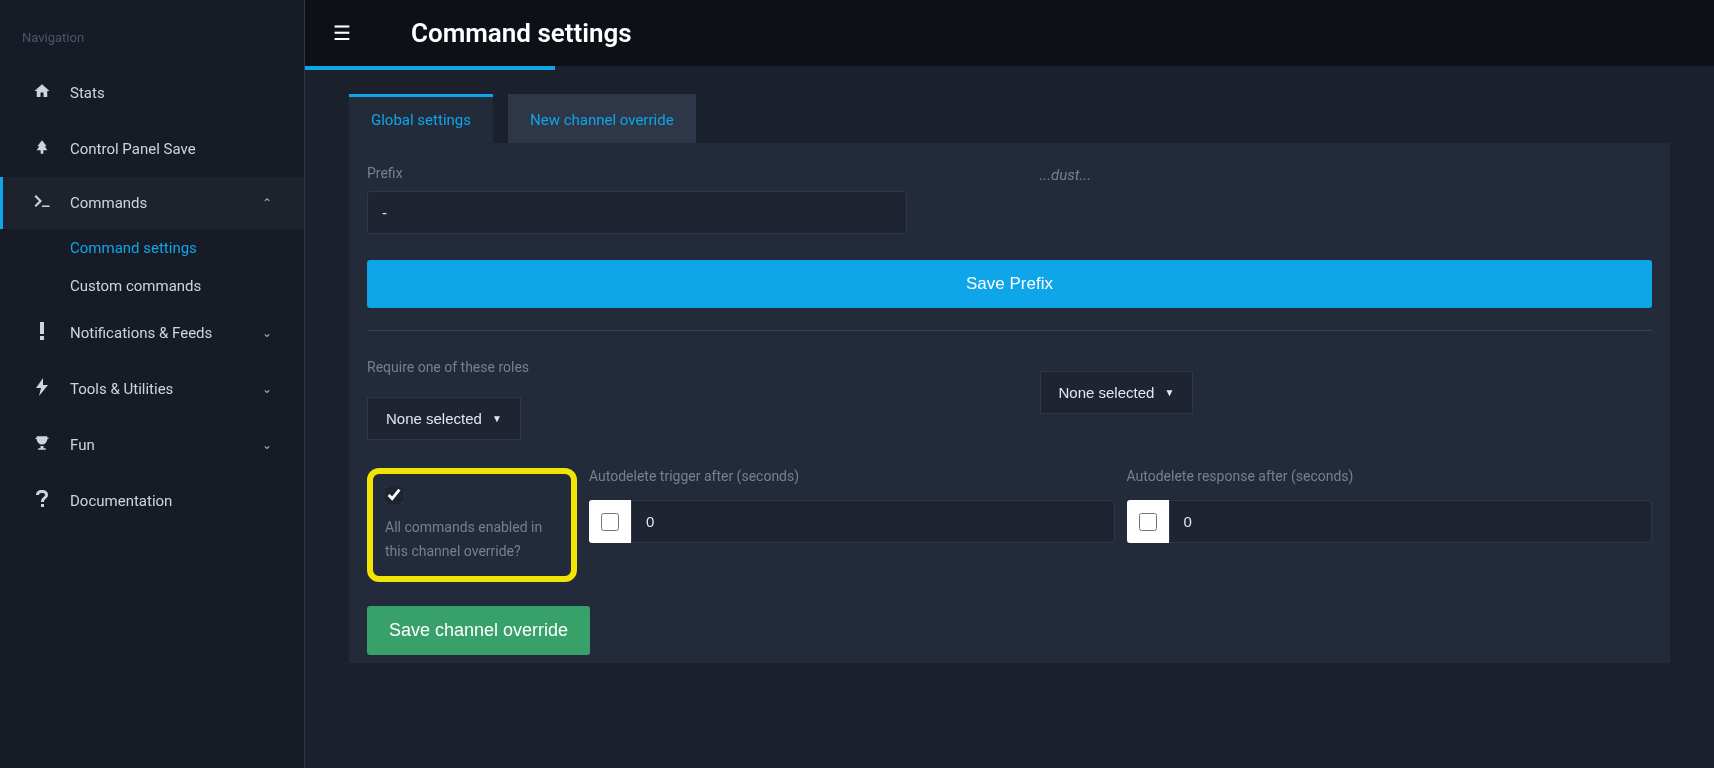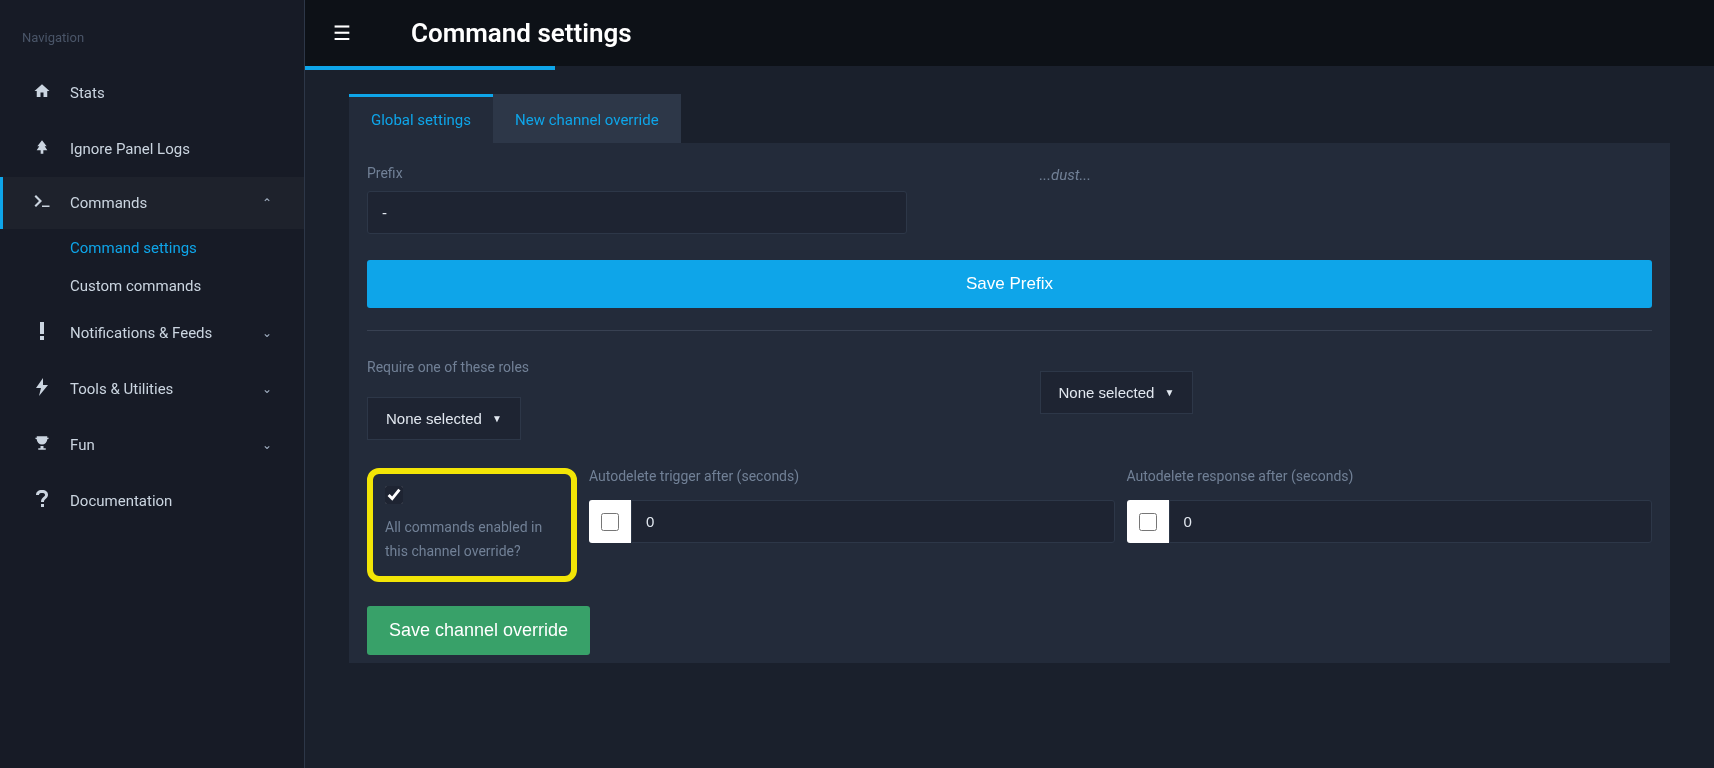--- a/index.html
+++ b/index.html
@@ -99,21 +99,21 @@
     }
     
     .content {
       flex: 1;
       padding: 24px 44px;
       overflow: auto;
     }
     
     .tabs {
       display: flex;
-      gap: 0;
+      gap: 15px;
       margin-bottom: 0;
     }
     
     .tab {
       padding: 14px 22px;
       background: #2d3748;
       color: #0ea5e9;
       font-size: 15px;
       cursor: pointer;
       border-top: 3px solid transparent;
@@ -280,21 +280,21 @@
     <span class="icon"><svg width="18" height="18" viewBox="0 0 24 24" fill="currentColor">
           <path d="M10 20v-6h4v6h5v-8h3L12 3 2 12h3v8z"></path>
         </svg></span>
     <span class="label">Stats</span>
   </div>
 
   <div class="nav-item">
     <span class="icon"><svg width="16" height="18" viewBox="0 0 24 24" fill="currentColor">
           <path d="M12 2L5 11h3l-4 6h6v5h4v-5h6l-4-6h3z"></path>
         </svg></span>
-    <span class="label">Ignore Panel Logs</span>
+    <span class="label">Control Panel Save</span>
   </div>
 
   <div class="nav-item active">
     <span class="icon"><svg width="18" height="14" viewBox="0 0 24 16" fill="currentColor">
           <path d="M2 2l6 6-6 6 2 2 8-8-8-8zM12 14h10v2H12z"></path>
         </svg></span>
     <span class="label">Commands</span>
     <span class="chevron">⌃</span>
   </div>
 

